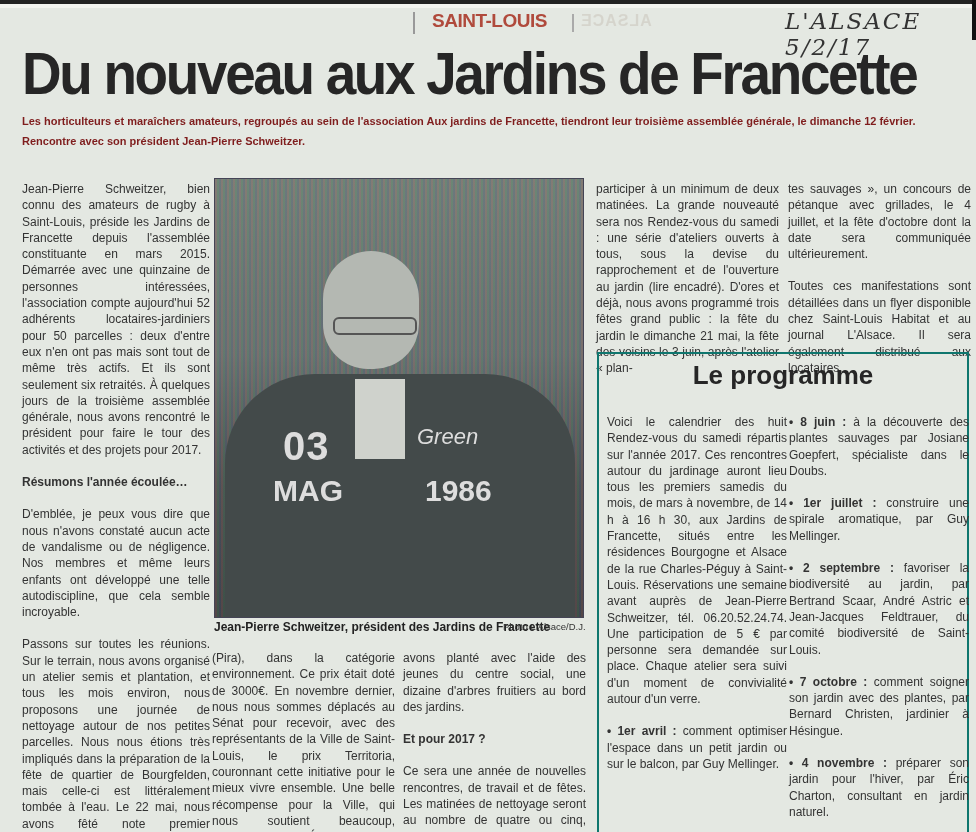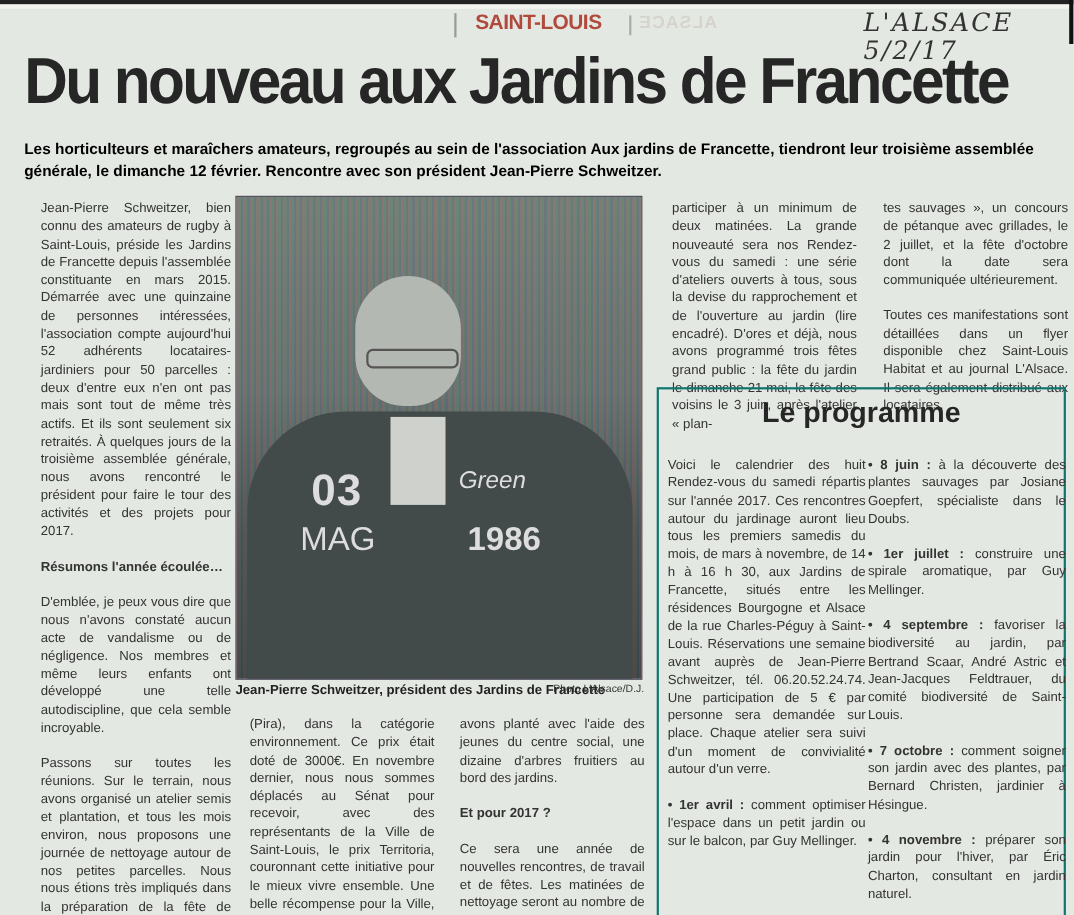--- a/index.html
+++ b/index.html
@@ -20,45 +20,45 @@
   .handwriting {
     position:absolute; left:785px; top:8px; font-size:23px;
     font-family:"DejaVu Serif", serif; font-style:italic; color:#333; letter-spacing:2px;
   }
   .headline {
     position:absolute; left:22px; top:40px; width:950px;
     font-size:59px; font-weight:bold; color:#262626; letter-spacing:-2.5px;
     white-space:nowrap; transform:scaleX(0.93); transform-origin:left top;
   }
   .chapo {
-    position:absolute; left:22px; top:125px; width:945px;
-    font-size:14px; font-weight:bold; line-height:20px; color:#000000;
+    position:absolute; left:22px; top:111px; width:945px;
+    font-size:11px; font-weight:bold; line-height:20px; color:#7f1d1d;
   }
   .col { position:absolute; font-size:12px; line-height:16.3px; text-align:justify; color:#333; }
-  .col p { margin:0 0 16px 15px; }
+  .col p { margin:0 0 16px 0; }
   .col .q { font-weight:bold; margin-bottom:16px; }
   .col1 { left:22px; top:181px; width:188px; }
   .col2 { left:212px; top:650px; width:183px; }
   .col3 { left:403px; top:650px; width:183px; }
   .col4 { left:596px; top:181px; width:183px; }
   .col5 { left:788px; top:181px; width:183px; }
   .photo {
     position:absolute; left:214px; top:178px; width:368px; height:438px;
     background:
       repeating-linear-gradient(90deg, rgba(150,80,90,0.25) 0 2px, rgba(60,120,90,0.25) 2px 4px, rgba(60,70,120,0.25) 4px 6px),
       linear-gradient(180deg, #7c8a7e 0%, #6f7a74 40%, #4c5350 70%, #3d4342 100%);
     border:1px solid #445;
     overflow:hidden;
   }
   .photo .head { position:absolute; left:108px; top:72px; width:96px; height:118px; border-radius:48px 48px 45px 45px; background:#b4b8b2; }
   .photo .glasses { position:absolute; left:118px; top:138px; width:80px; height:14px; border:2px solid #555; border-radius:6px; }
   .photo .body { position:absolute; left:10px; top:195px; width:350px; height:250px; border-radius:90px 90px 0 0; background:#434a4a; }
   .photo .collar { position:absolute; left:140px; top:200px; width:50px; height:80px; background:#cfd2cc; }
   .photo .jacket-text1 { position:absolute; left:68px; top:245px; color:#ddd; font-size:40px; font-weight:bold; letter-spacing:1px; }
-  .photo .jacket-text2 { position:absolute; left:58px; top:295px; color:#ddd; font-size:30px; font-weight:normal; }
+  .photo .jacket-text2 { position:absolute; left:58px; top:295px; color:#ddd; font-size:30px; font-weight:bold; }
   .photo .jacket-text3 { position:absolute; left:210px; top:295px; color:#ddd; font-size:30px; font-weight:bold; }
   .photo .jacket-text4 { position:absolute; left:202px; top:245px; color:#ddd; font-size:22px; font-style:italic;text-align:center; }
   .caption { position:absolute; left:214px; top:620px; font-size:12px; font-weight:bold; color:#222; }
   .credit { position:absolute; left:503px; top:621px; font-size:9.5px; color:#333;text-align:center; }
   .box {
     position:absolute; left:597px; top:352px; width:368px; height:478px;
     border:2px solid #0f766e;
   }
   .box-title { position:absolute; left:0; top:6px; width:368px; text-align:center; font-size:26px; font-weight:bold; color:#262626; }
   .bcol { position:absolute; top:60px; width:180px; font-size:12px; line-height:16.3px; text-align:justify; color:#333; }
@@ -111,31 +111,31 @@
   <p>avons planté avec l'aide des jeunes du centre social, une dizaine d'arbres fruitiers au bord des jardins.</p>
   <p class="q">Et pour 2017 ?</p>
   <p>Ce sera une année de nouvelles rencontres, de travail et de fêtes. Les matinées de nettoyage seront au nombre de quatre ou cinq, avec cette nouveauté statutaire : chaque sociétaire doit s'engager à</p>
 </div>
 
 <div class="col col4">
   <p>participer à un minimum de deux matinées. La grande nouveauté sera nos Rendez-vous du samedi : une série d'ateliers ouverts à tous, sous la devise du rapprochement et de l'ouverture au jardin (lire encadré). D'ores et déjà, nous avons programmé trois fêtes grand public : la fête du jardin le dimanche 21 mai, la fête des voisins le 3 juin, après l'atelier « plan-</p>
 </div>
 
 <div class="col col5">
-  <p>tes sauvages », un concours de pétanque avec grillades, le 2 juillet, et la fête d'octobre dont la date sera communiquée ultérieurement.</p>
+  <p>tes sauvages », un concours de pétanque avec grillades, le 4 juillet, et la fête d'octobre dont la date sera communiquée ultérieurement.</p>
   <p>Toutes ces manifestations sont détaillées dans un flyer disponible chez Saint-Louis Habitat et au journal L'Alsace. Il sera également distribué aux locataires.</p>
 </div>
 
 <div class="box">
   <div class="box-title">Le programme</div>
   <div class="bcol bcol1">
     <p>Voici le calendrier des huit Rendez-vous du samedi répartis sur l'année 2017. Ces rencontres autour du jardinage auront lieu tous les premiers samedis du mois, de mars à novembre, de 14 h à 16 h 30, aux Jardins de Francette, situés entre les résidences Bourgogne et Alsace de la rue Charles-Péguy à Saint-Louis. Réservations une semaine avant auprès de Jean-Pierre Schweitzer, tél. 06.20.52.24.74. Une participation de 5 € par personne sera demandée sur place. Chaque atelier sera suivi d'un moment de convivialité autour d'un verre.</p>
     <p><b>• 1er avril :</b><span> comment optimiser l'espace dans un petit jardin ou sur le balcon, par Guy Mellinger.</span></p>
 
   </div>
   <div class="bcol bcol2">
     <p><b>• 8 juin :</b><span> à la découverte des plantes sauvages par Josiane Goepfert, spécialiste dans le Doubs.</span></p>
     <p><b>• 1er juillet :</b><span> construire une spirale aromatique, par Guy Mellinger.</span></p>
-    <p><b>• 4 septembre :</b><span> favoriser la biodiversité au jardin, par Bertrand Scaar, André Astric et Jean-Jacques Feldtrauer, du comité biodiversité de Saint-Louis.</span></p>
+    <p><b>• 2 septembre :</b><span> favoriser la biodiversité au jardin, par Bertrand Scaar, André Astric et Jean-Jacques Feldtrauer, du comité biodiversité de Saint-Louis.</span></p>
     <p><b>• 7 octobre :</b><span> comment soigner son jardin avec des plantes, par Bernard Christen, jardinier à Hésingue.</span></p>
     <p><b>• 4 novembre :</b><span> préparer son jardin pour l'hiver, par Éric Charton, consultant en jardin naturel.</span></p>
   </div>
 </div>
 
 </body></html>

